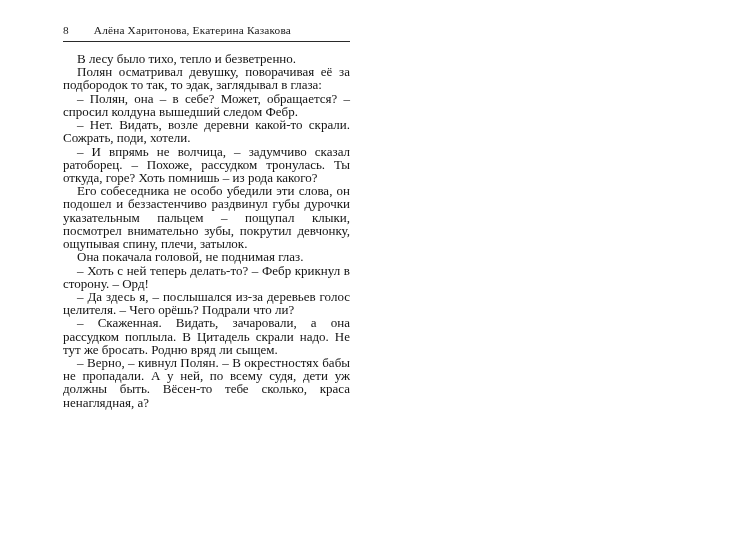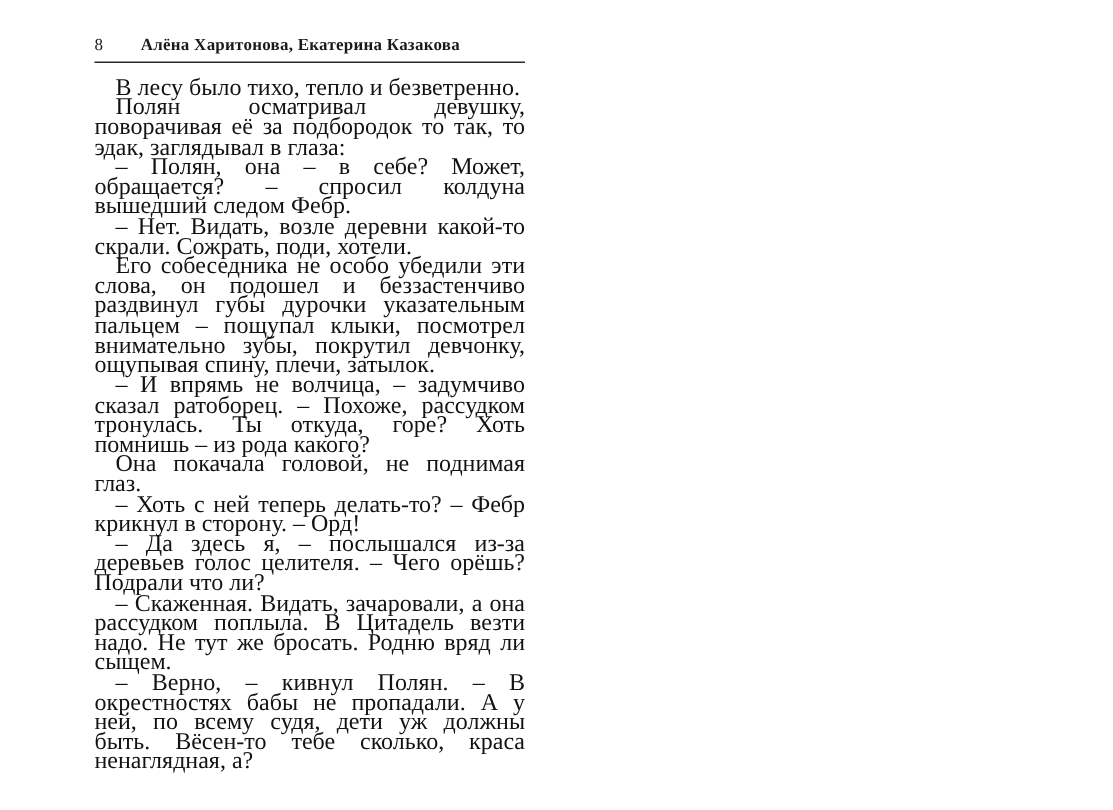--- a/index.html
+++ b/index.html
@@ -47,42 +47,41 @@
     white-space: nowrap;
   }
   .runhead .folio {
     font-size: 11.3px;
     color: #1a1a1a;
     font-family: "Liberation Serif", "DejaVu Serif", serif;
   }
   .runhead .rhtitle {
     font-size: 11.3px;
     color: #1a1a1a;
-    font-weight: bold;
   }
 
   .page-left .runhead {
     left: 63px;
     width: 287px;
   }
   .page-left .runhead .folio { margin-right: 25px; }
 
   .rule {
     position: absolute;
     height: 1px;
     background: #2a2a2a;
     top: 41px;
   }
   .page-left .rule  { left: 63px;  width: 287px; }
 
   
   .textblock {
     position: absolute;
     top: 52px;
-    font-size: 16px;
+    font-size: 13px;
     line-height: 13.22px;
     text-align: justify;
     text-justify: inter-word;
     hyphens: none;
     color: #121212;
   }
   .page-left .textblock  { left: 63px;  width: 287px; }
 
   .textblock p {
     margin: 0;
@@ -112,26 +111,26 @@
       <span class="rhtitle">Алёна Харитонова, Екатерина Казакова</span>
     </div>
 
     <div class="rule"></div>
 
     <div class="textblock">
       <p class="ragged-end">В лесу было тихо, тепло и безветренно.</p>
       <p class="ragged-end">Полян осматривал девушку, поворачивая её за подбородок то так, то эдак, заглядывал в глаза:</p>
       <p class="ragged-end">– Полян, она – в себе? Может, обращается? – спросил колдуна вышедший следом Фебр.</p>
       <p class="ragged-end">– Нет. Видать, возле деревни какой-то скрали. Сожрать, поди, хотели.</p>
+      <p class="ragged-end">– И впрямь не волчица, – задумчиво сказал ратоборец. – Похоже, рассудком тронулась. Ты откуда, горе? Хоть помнишь – из рода какого?</p>
       <p class="ragged-end">Его собеседника не особо убедили эти слова, он подошел и беззастенчиво раздвинул губы дурочки указательным пальцем – пощупал клыки, посмотрел внимательно зубы, покрутил девчонку, ощупывая спину, плечи, затылок.</p>
-      <p class="ragged-end">– И впрямь не волчица, – задумчиво сказал ратоборец. – Похоже, рассудком тронулась. Ты откуда, горе? Хоть помнишь – из рода какого?</p>
       <p class="ragged-end">Она покачала головой, не поднимая глаз.</p>
       <p class="ragged-end">– Хоть с ней теперь делать-то? – Фебр крикнул в сторону. – Орд!</p>
       <p class="ragged-end">– Да здесь я, – послышался из-за деревьев голос целителя. – Чего орёшь? Подрали что ли?</p>
-      <p class="ragged-end">– Скаженная. Видать, зачаровали, а она рассудком поплыла. В Цитадель везти надо. Не тут же бросать. Родню вряд ли сыщем.</p>
+      <p class="ragged-end">– Скаженная. Видать, зачаровали, а она рассудком поплыла. В Цитадель скрали надо. Не тут же бросать. Родню вряд ли сыщем.</p>
       <p class="ragged-end">– Верно, – кивнул Полян. – В окрестностях бабы не пропадали. А у ней, по всему судя, дети уж должны быть. Вёсен-то тебе сколько, краса ненаглядная, а?</p>
     </div>
 
   </div>
 
   <div class="page page-right">
 
     
 
     

